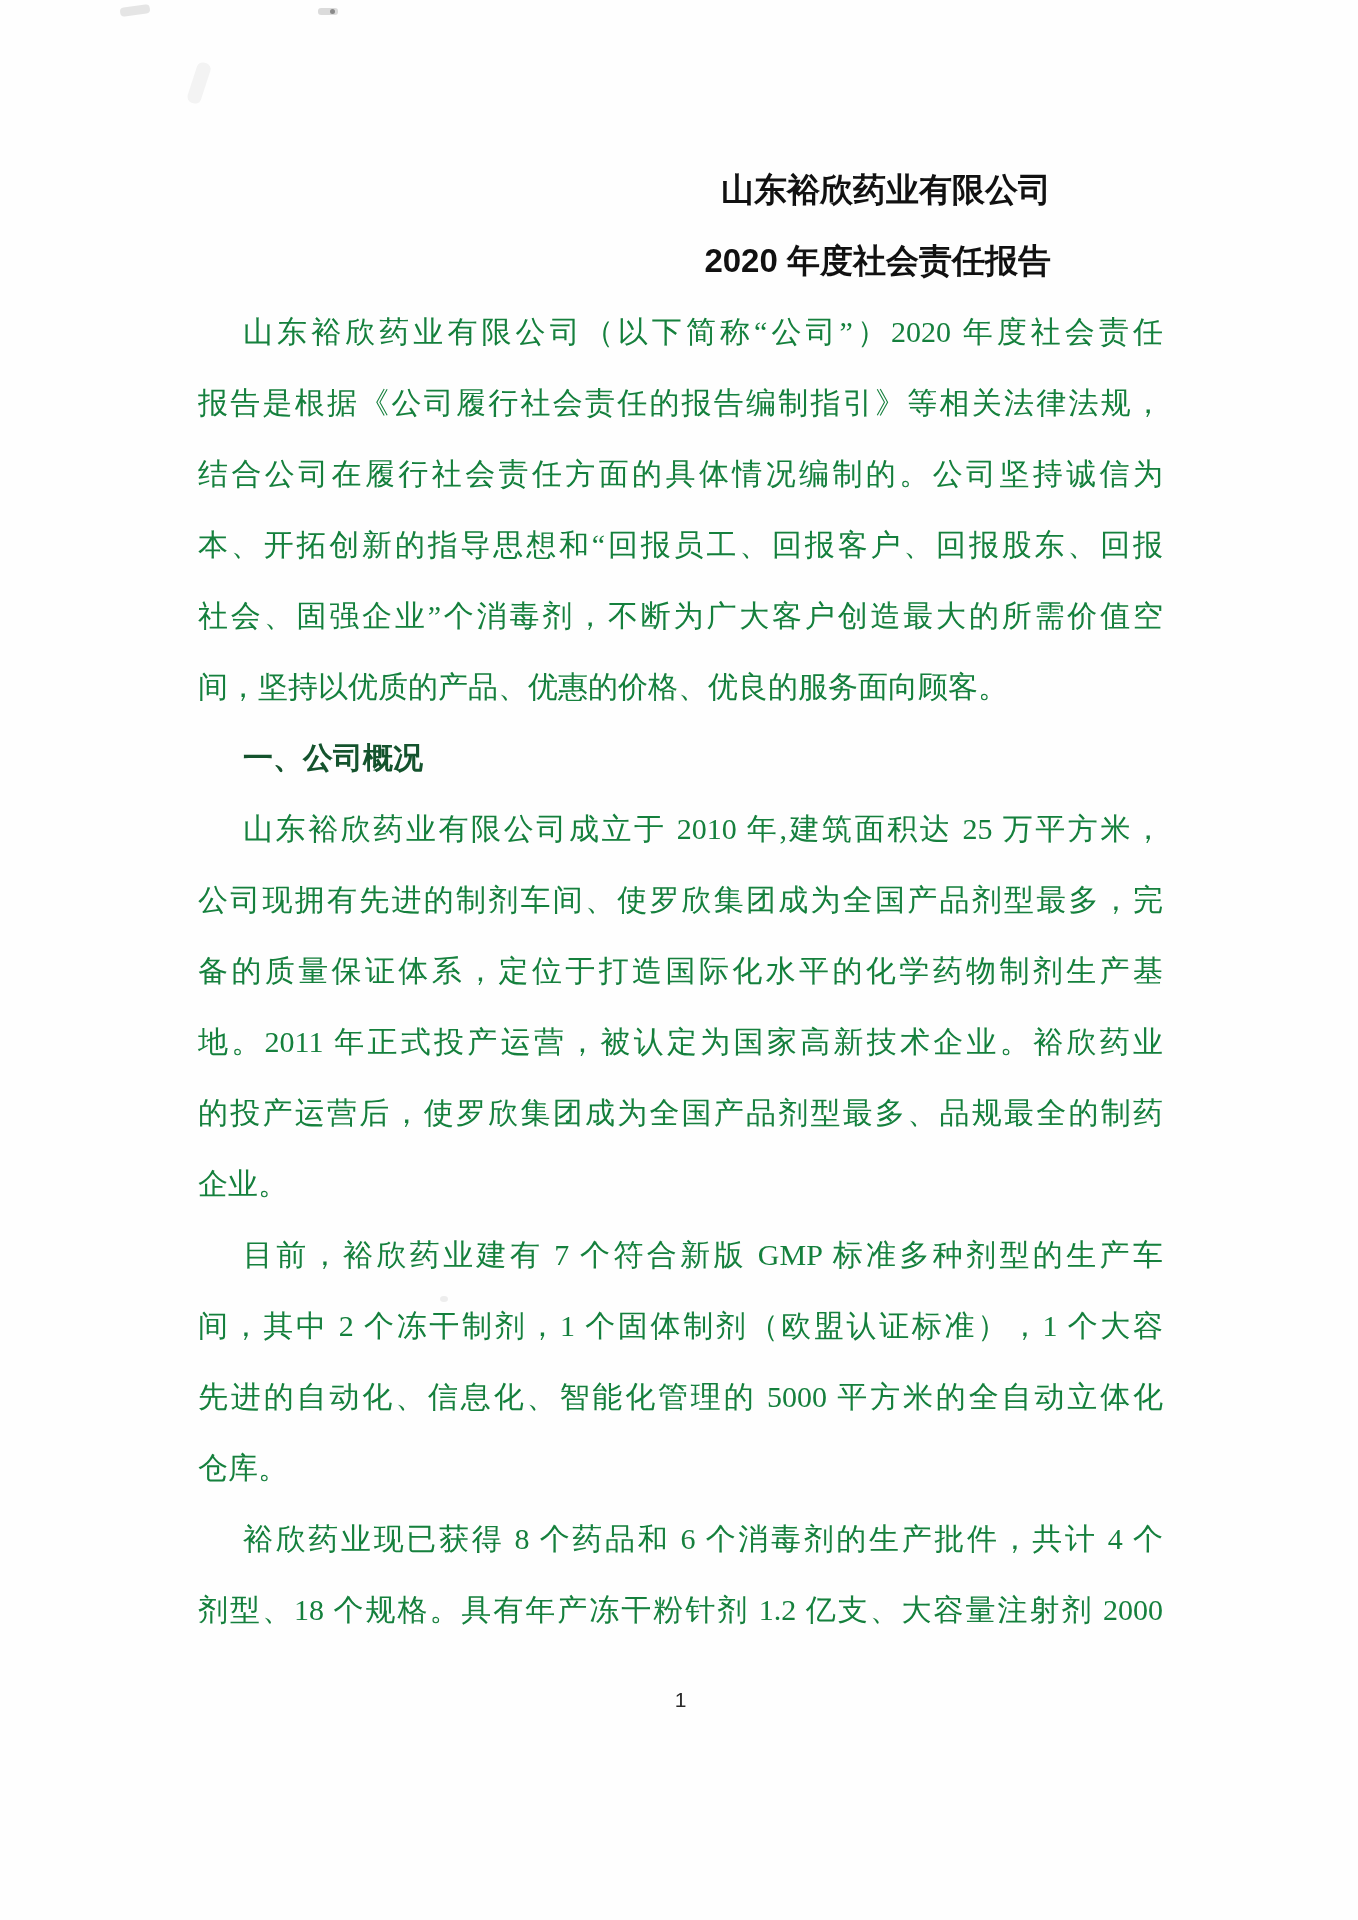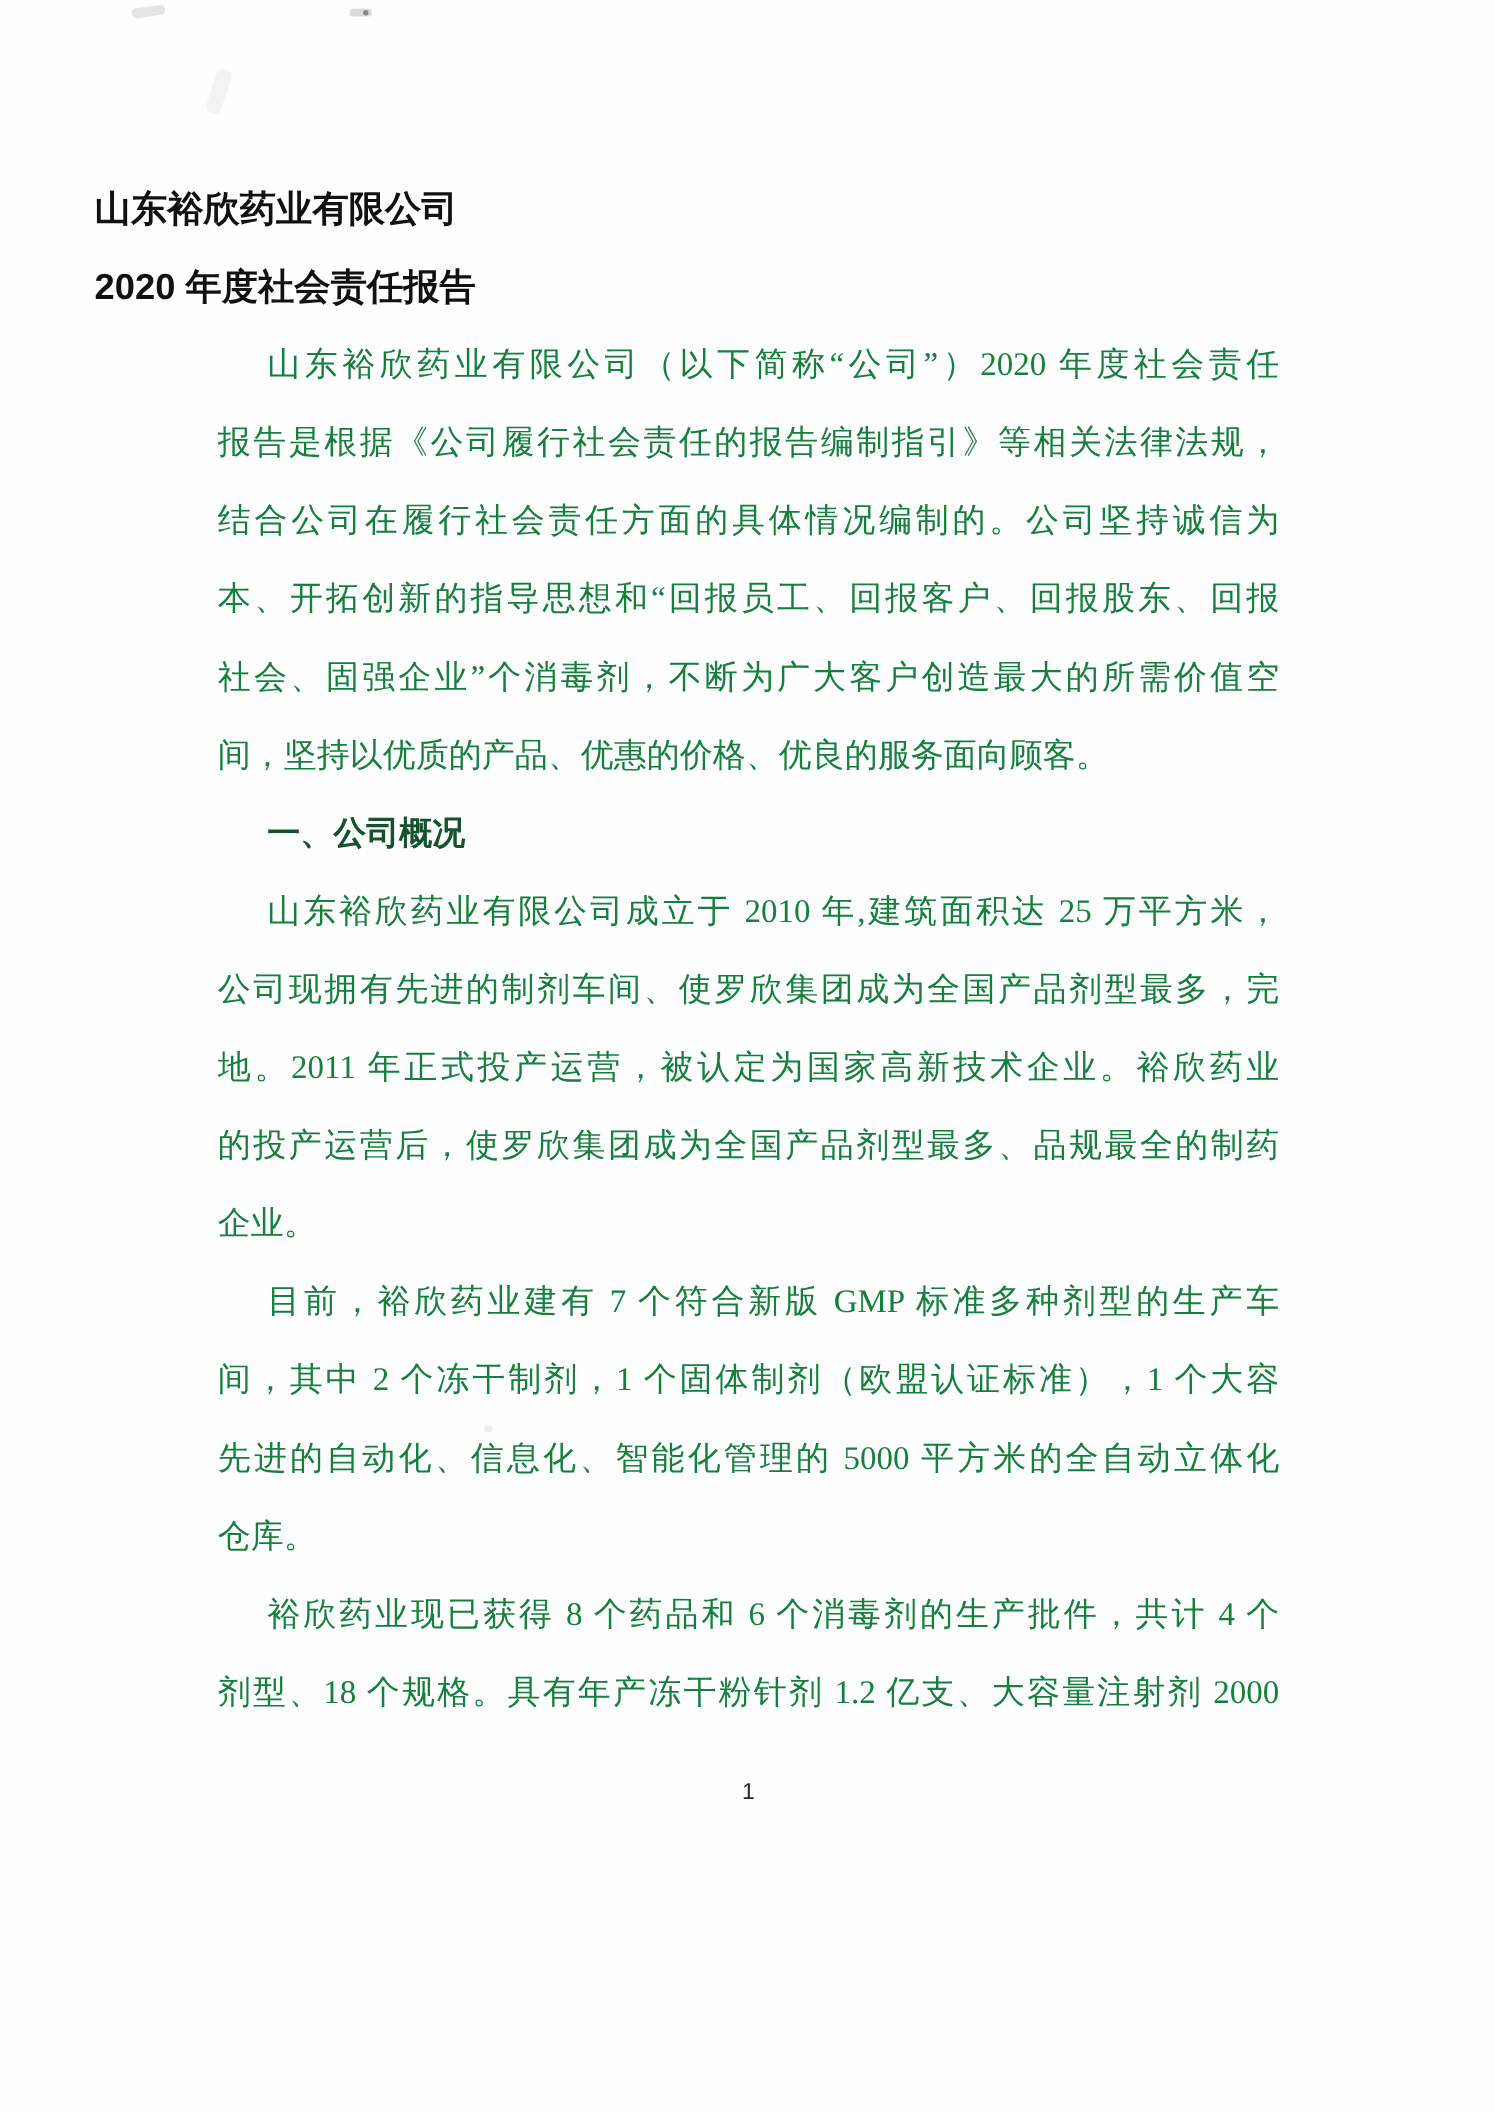--- a/index.html
+++ b/index.html
@@ -32,21 +32,21 @@
   .j {
     white-space: normal;
     text-align: justify;
     text-align-last: justify;
   }
   .indent { padding-left: 45px; }
   .j.indent { padding-left: 0; text-indent: 45px; }
   .title-line {
     position: relative;
     left: -112px;
-    text-align: left;
+    text-align: right;
     font-family: "Liberation Sans", "DejaVu Sans", sans-serif;
     font-weight: bold;
     font-size: 33px;
     line-height: 71px;
     height: 71px;
     color: #111111;
   }
   .heading {
     font-weight: bold;
     color: #14532d;
@@ -113,20 +113,21 @@
     <div class="line j">报告是根据《公司履行社会责任的报告编制指引》等相关法律法规，</div>
     <div class="line j">结合公司在履行社会责任方面的具体情况编制的。公司坚持诚信为</div>
     <div class="line j">本、开拓创新的指导思想和“回报员工、回报客户、回报股东、回报</div>
     <div class="line j">社会、固强企业”个消毒剂，不断为广大客户创造最大的所需价值空</div>
     <div class="line">间，坚持以优质的产品、优惠的价格、优良的服务面向顾客。</div>
 
     <div class="line heading indent">一、公司概况</div>
 
     <div class="line j indent">山东裕欣药业有限公司成立于 2010 年,建筑面积达 25 万平方米，</div>
     <div class="line j">公司现拥有先进的制剂车间、使罗欣集团成为全国产品剂型最多，完</div>
+    <div class="line j">备的质量保证体系，定位于打造国际化水平的化学药物制剂生产基</div>
     <div class="line j">地。2011 年正式投产运营，被认定为国家高新技术企业。裕欣药业</div>
     <div class="line j">的投产运营后，使罗欣集团成为全国产品剂型最多、品规最全的制药</div>
     <div class="line">企业。</div>
 
     <div class="line j indent">目前，裕欣药业建有 7 个符合新版 GMP 标准多种剂型的生产车</div>
     <div class="line j">间，其中 2 个冻干制剂，1 个固体制剂（欧盟认证标准），1 个大容</div>
     <div class="line j">先进的自动化、信息化、智能化管理的 5000 平方米的全自动立体化</div>
     <div class="line">仓库。</div>
 
     <div class="line j indent">裕欣药业现已获得 8 个药品和 6 个消毒剂的生产批件，共计 4 个</div>

